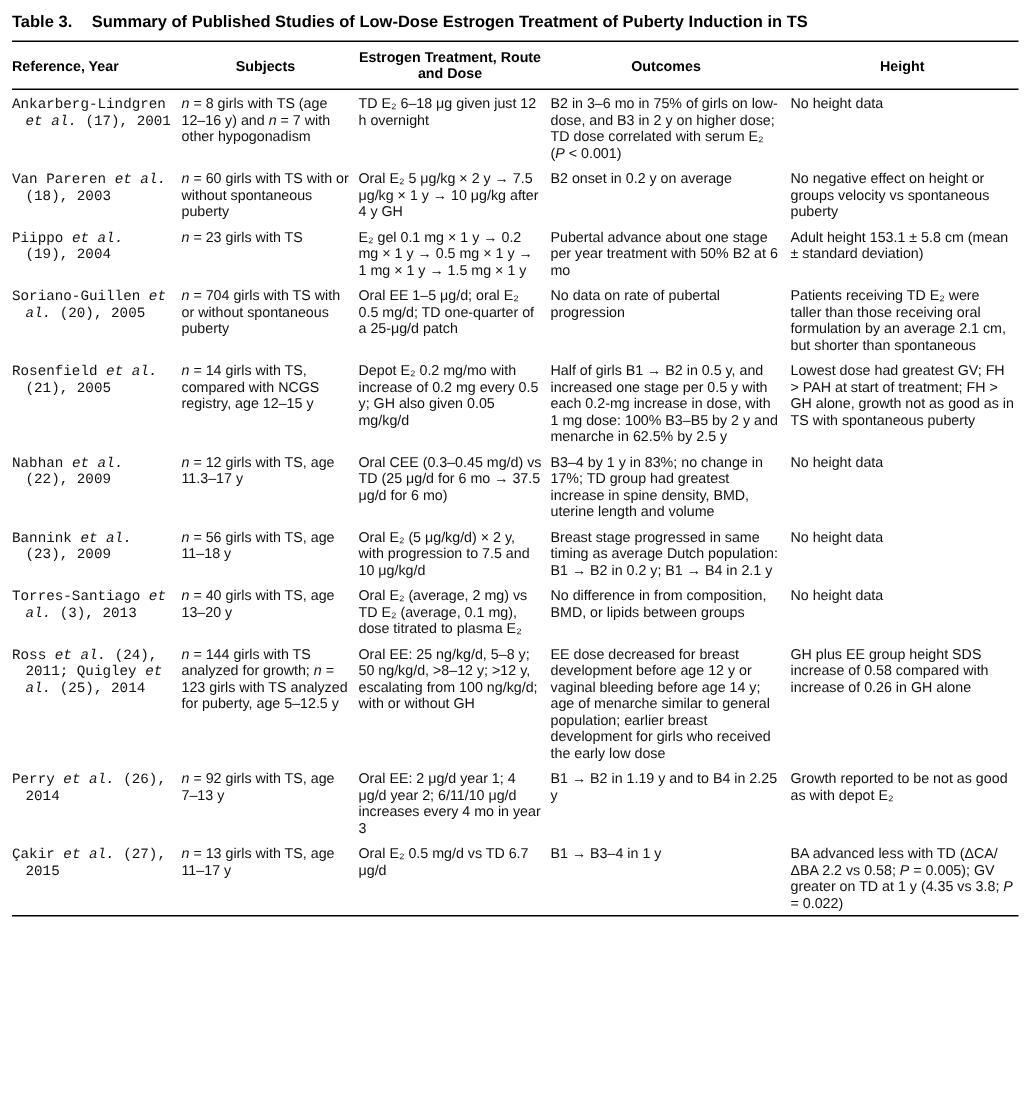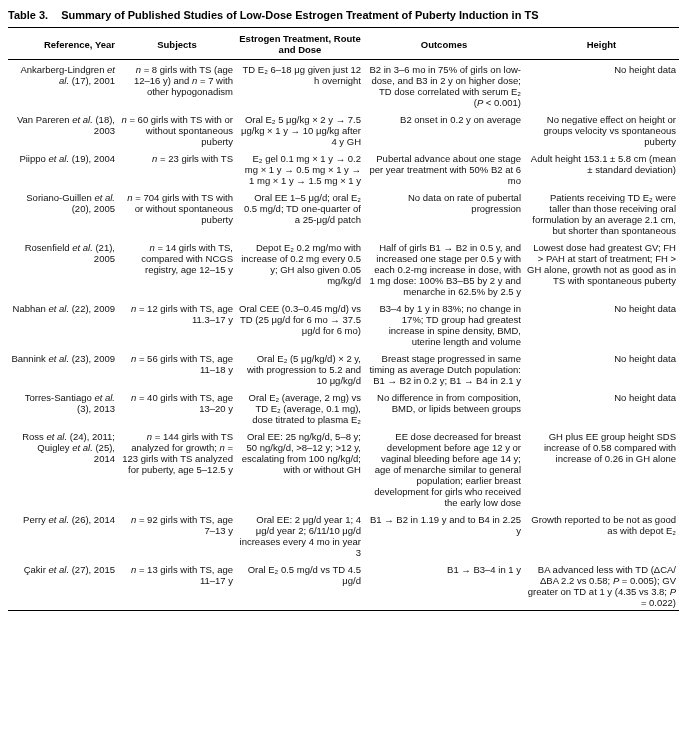--- a/index.html
+++ b/index.html
@@ -29,31 +29,31 @@
   }
   thead th {
     font-size: 9.5px;
     line-height: 11px;
     font-weight: bold;
     vertical-align: middle;
     color: #000;
     padding: 5px 3px 4px 3px;
     border-bottom: 1.2px solid #000;
   }
-  thead th.col-ref { text-align: right; padding-left: 0; }
+  thead th.col-ref { text-align: left; padding-left: 0; }
 
   tbody td {
     font-size: 9.5px;
     line-height: 11px;
     vertical-align: top;
-    text-align: right;
+    text-align: left;
     padding: 4px 3px 2px 3px;
     word-wrap: break-word;
   }
-  tbody td.col-ref { text-align: right; padding-left: 0; }
+  tbody td.col-ref { text-align: left; padding-left: 0; font-family: Liberation Mono, monospace; }
   td.col-ref .hang { padding-left: 9px; text-indent: -9px; }
 </style>
 </head>
 <body>
 
 <div class="page">
   <div class="caption">
     <span class="tlabel">Table 3.</span><span class="ttitle">Summary of Published Studies of Low-Dose Estrogen Treatment of Puberty Induction in TS</span>
   </div>
 
@@ -178,21 +178,21 @@
           </td>
         </tr>
         <tr>
           <td class="col-ref">
             <div class="hang">Bannink <i>et al.</i> (23), 2009</div>
           </td>
           <td>
             <div><i>n</i> = 56 girls with TS, age 11–18 y</div>
           </td>
           <td>
-            <div>Oral E₂ (5 μg/kg/d) × 2 y, with progression to 5.2 and 10 μg/kg/d</div>
+            <div>Oral E₂ (5 μg/kg/d) × 2 y, with progression to 7.5 and 10 μg/kg/d</div>
           </td>
           <td>
             <div>Breast stage progressed in same timing as average Dutch population: B1 → B2 in 0.2 y; B1 → B4 in 2.1 y</div>
           </td>
           <td>
             <div>No height data</div>
           </td>
         </tr>
         <tr>
           <td class="col-ref">
@@ -246,21 +246,21 @@
           </td>
         </tr>
         <tr>
           <td class="col-ref">
             <div class="hang">Çakir <i>et al.</i> (27), 2015</div>
           </td>
           <td>
             <div><i>n</i> = 13 girls with TS, age 11–17 y</div>
           </td>
           <td>
-            <div>Oral E₂ 0.5 mg/d vs TD 4.5 μg/d</div>
+            <div>Oral E₂ 0.5 mg/d vs TD 6.7 μg/d</div>
           </td>
           <td>
             <div>B1 → B3–4 in 1 y</div>
           </td>
           <td>
             <div>BA advanced less with TD (ΔCA/ΔBA 2.2 vs 0.58; <i>P</i> = 0.005); GV greater on TD at 1 y (4.35 vs 3.8; <i>P</i> = 0.022)</div>
           </td>
         </tr>
       </tbody>
   </table>

